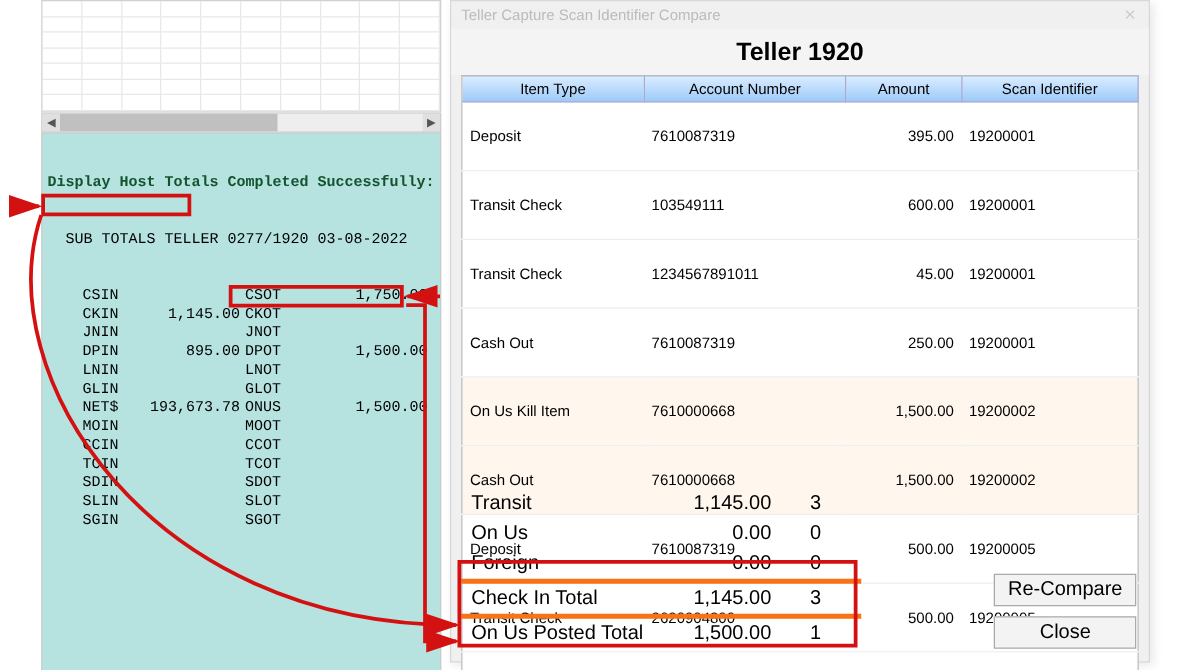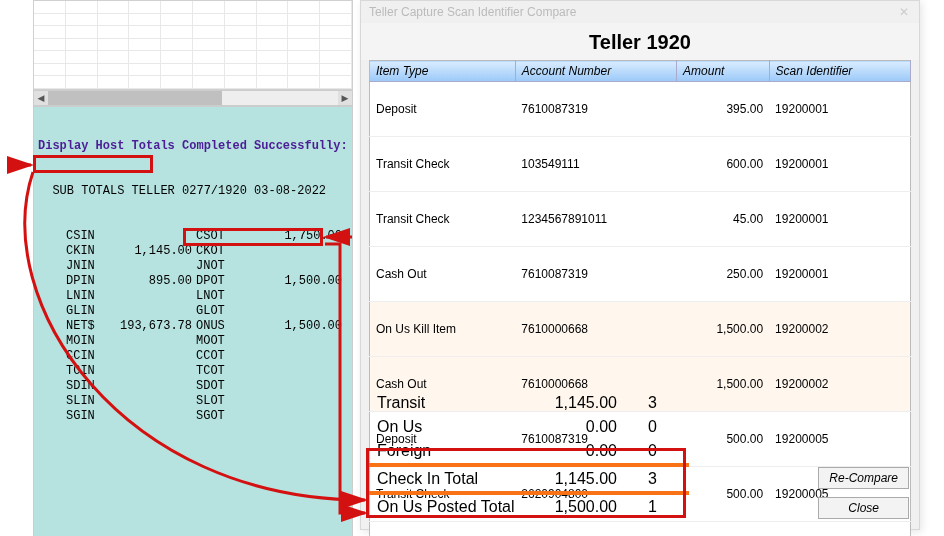--- a/index.html
+++ b/index.html
@@ -67,21 +67,21 @@
     background: #b6e3e0;
     font-family: "Courier New", monospace;
     font-size: 12px;
     padding: 2px 4px 200px 4px;
     white-space: pre;
     line-height: 15px;
     border: 1px solid #ccc;
   }
   .ht-header {
     font-weight: bold;
-    color: #4c1d95;
+    color: #14532d;
   }
   .ht-row { display: flex; margin-left: 28px; }
   .ht-col1 { width: 40px; }
   .ht-col2 { width: 90px; text-align: right; padding-right: 4px; }
   .ht-col3 { width: 40px; }
   .ht-col4 { flex:1; text-align: right; padding-right: 6px; }
   .red-box {
     position: absolute;
     border: 3px solid #d41111;
     pointer-events: none;
@@ -119,26 +119,25 @@
   .item-table {
     margin: 0 8px;
     width: calc(100% - 16px);
     border: 1px solid #bbb;
     background: #fff;
     border-collapse: collapse;
   }
   .item-table th {
     background: linear-gradient(#d9ecff, #9bc9f8);
     font-weight: normal;
-    text-align: left;
+    text-align: center;
     padding: 3px 6px;
     font-size: 12px;
     border-right: 1px solid #aac;
     border-bottom: 1px solid #aac;
-    font-style: italic;
   }
   .item-table td {
     padding: 20px 6px;
     font-size: 12px;
     border-bottom: 1px solid #eee;
   }
   .item-table tr.alt { background: #fff6ee; }
   .item-table td.num { text-align: right; }
   .empty-rows {
     height: 160px;
@@ -164,25 +163,24 @@
     right: 10px;
     bottom: 10px;
     display: flex;
     flex-direction: column;
     gap: 8px;
   }
   .btn {
     background: #f3f3f3;
     border: 1px solid #aaa;
     padding: 3px 10px;
-    font-size: 12px;
+    font-size: 16px;
     cursor: pointer;
     min-width: 78px;
     text-align: center;
-    font-style: italic;
   }
   svg.arrow {
     position: absolute;
     pointer-events: none;
     z-index: 40;
   }
 </style>
 </head>
 <body>
 

